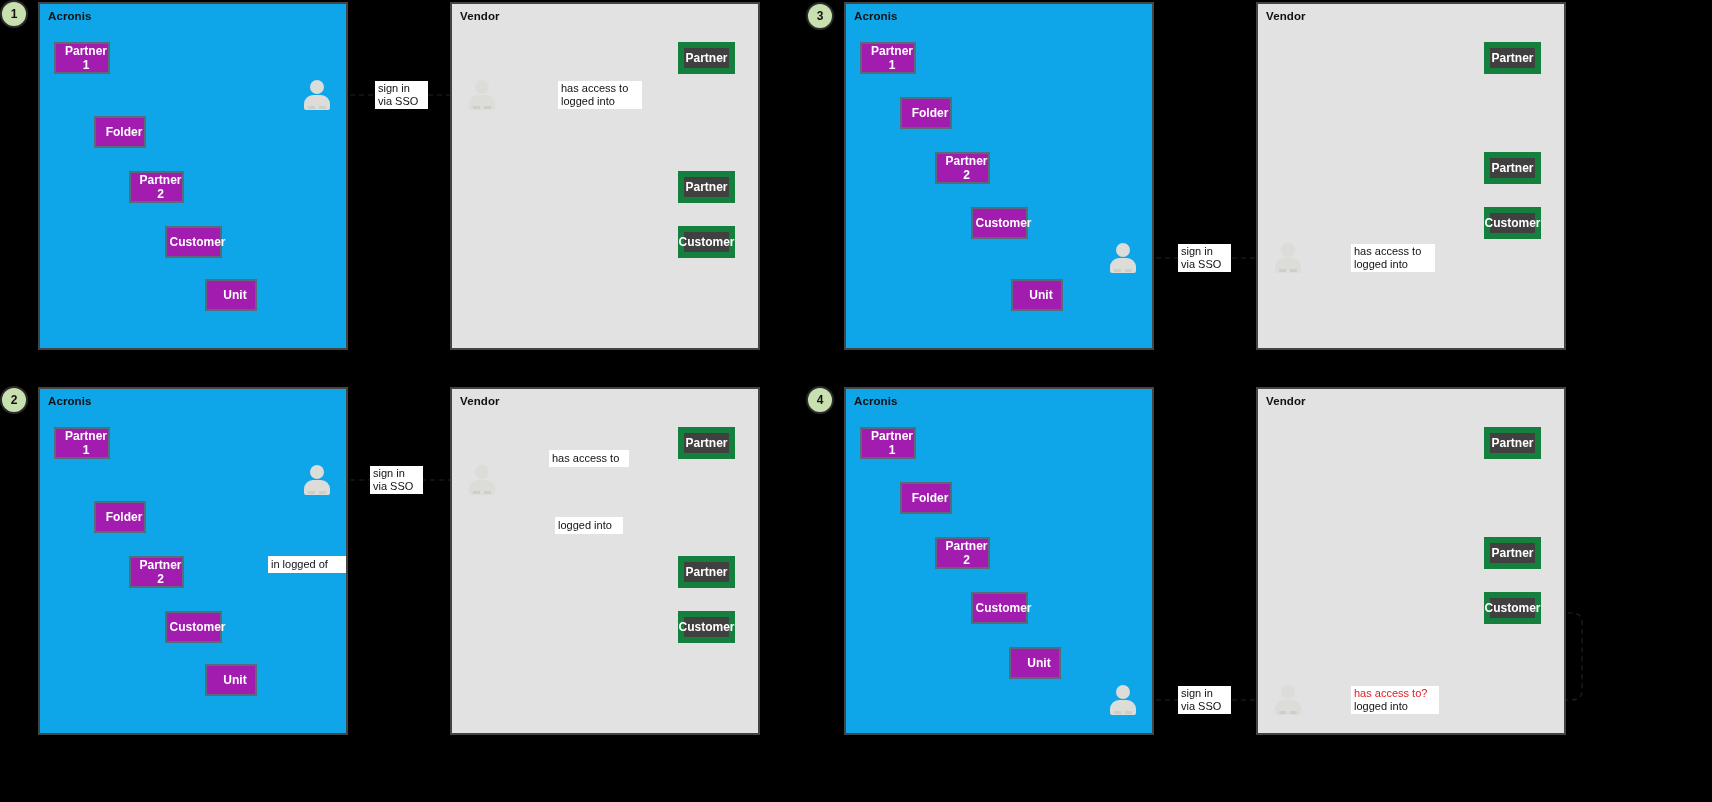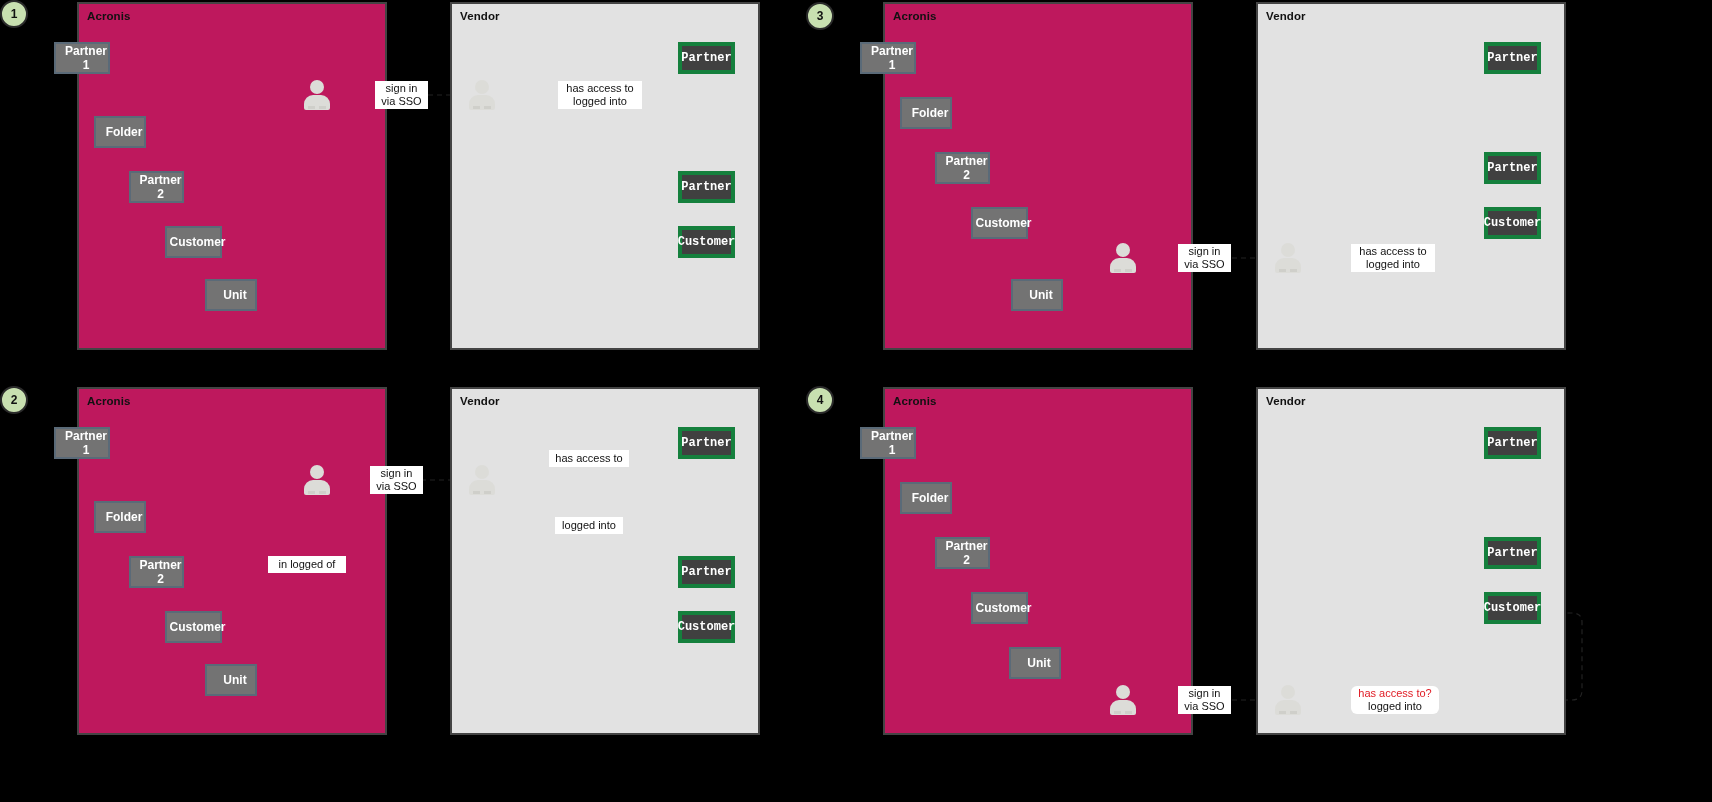--- a/index.html
+++ b/index.html
@@ -1,35 +1,35 @@
 <!DOCTYPE html>
 <html><head>
 <meta charset="utf-8">
 <style>
   html,body{margin:0;padding:0;background:#000;}
   body{width:1712px;height:802px;font-family:"Liberation Sans",sans-serif;overflow:hidden;}
   #stage{position:relative;width:1712px;height:802px;background:#000;}
 
   .panel{position:absolute;border:2px solid #444;box-sizing:border-box;}
-  .panel.acronis{background:#be185d;margin-left:39px;}
+  .panel.acronis{background:#0ea5e9;}
   .panel.vendor{background:#e2e2e2;padding-left:16px;}
   .panel-title{position:absolute;left:8px;top:6px;font-size:11.5px;font-weight:bold;color:#111;letter-spacing:.1px;}
 
   .badge{position:absolute;width:28px;height:28px;border-radius:50%;background:#c8e0b0;
          border:2px solid #2b2b2b;display:flex;align-items:center;justify-content:center;
          font-size:12px;font-weight:bold;color:#111;box-sizing:border-box;}
 
   .node{position:absolute;box-sizing:border-box;display:flex;align-items:center;justify-content:center;
         font-size:12px;font-weight:bold;color:#fff;text-align:center;}
-  .node.blue{background:#737373;border:2px solid #5a6a78;padding-left:8px;}
-  .node.dark{background:#404040;border:4px solid #15803d;font-family:Liberation Mono, monospace;}
+  .node.blue{background:#a21caf;border:2px solid #5a6a78;padding-left:8px;}
+  .node.dark{background:#404040;border:6px solid #15803d;}
 
   .lbl{position:absolute;background:#fff;font-size:11px;color:#111;line-height:13px;
-       text-align:center;padding:1px 3px;box-sizing:border-box;white-space:nowrap;}
-  .lbl.red{color:#e01b24;border-radius:6px;}
+       text-align:left;padding:1px 3px;box-sizing:border-box;white-space:nowrap;}
+  .lbl.red{color:#e01b24;}
   .lbl .l2{color:#111;}
 
   svg.ov{position:absolute;left:0;top:0;width:1712px;height:802px;pointer-events:none;overflow:visible;}
 
   .person{position:absolute;width:26px;height:30px;}
   .person .head{position:absolute;left:6px;top:0;width:14px;height:14px;border-radius:50%;background:#dcdcd8;}
   .person .body{position:absolute;left:0;top:15px;width:26px;height:15px;background:#dcdcd8;
                 border-radius:9px 9px 2px 2px;}
   .person .leg{position:absolute;top:26px;width:7px;height:3px;background:#cfcfca;}
   .person .leg.l{left:4px;} .person .leg.r{left:15px;}

